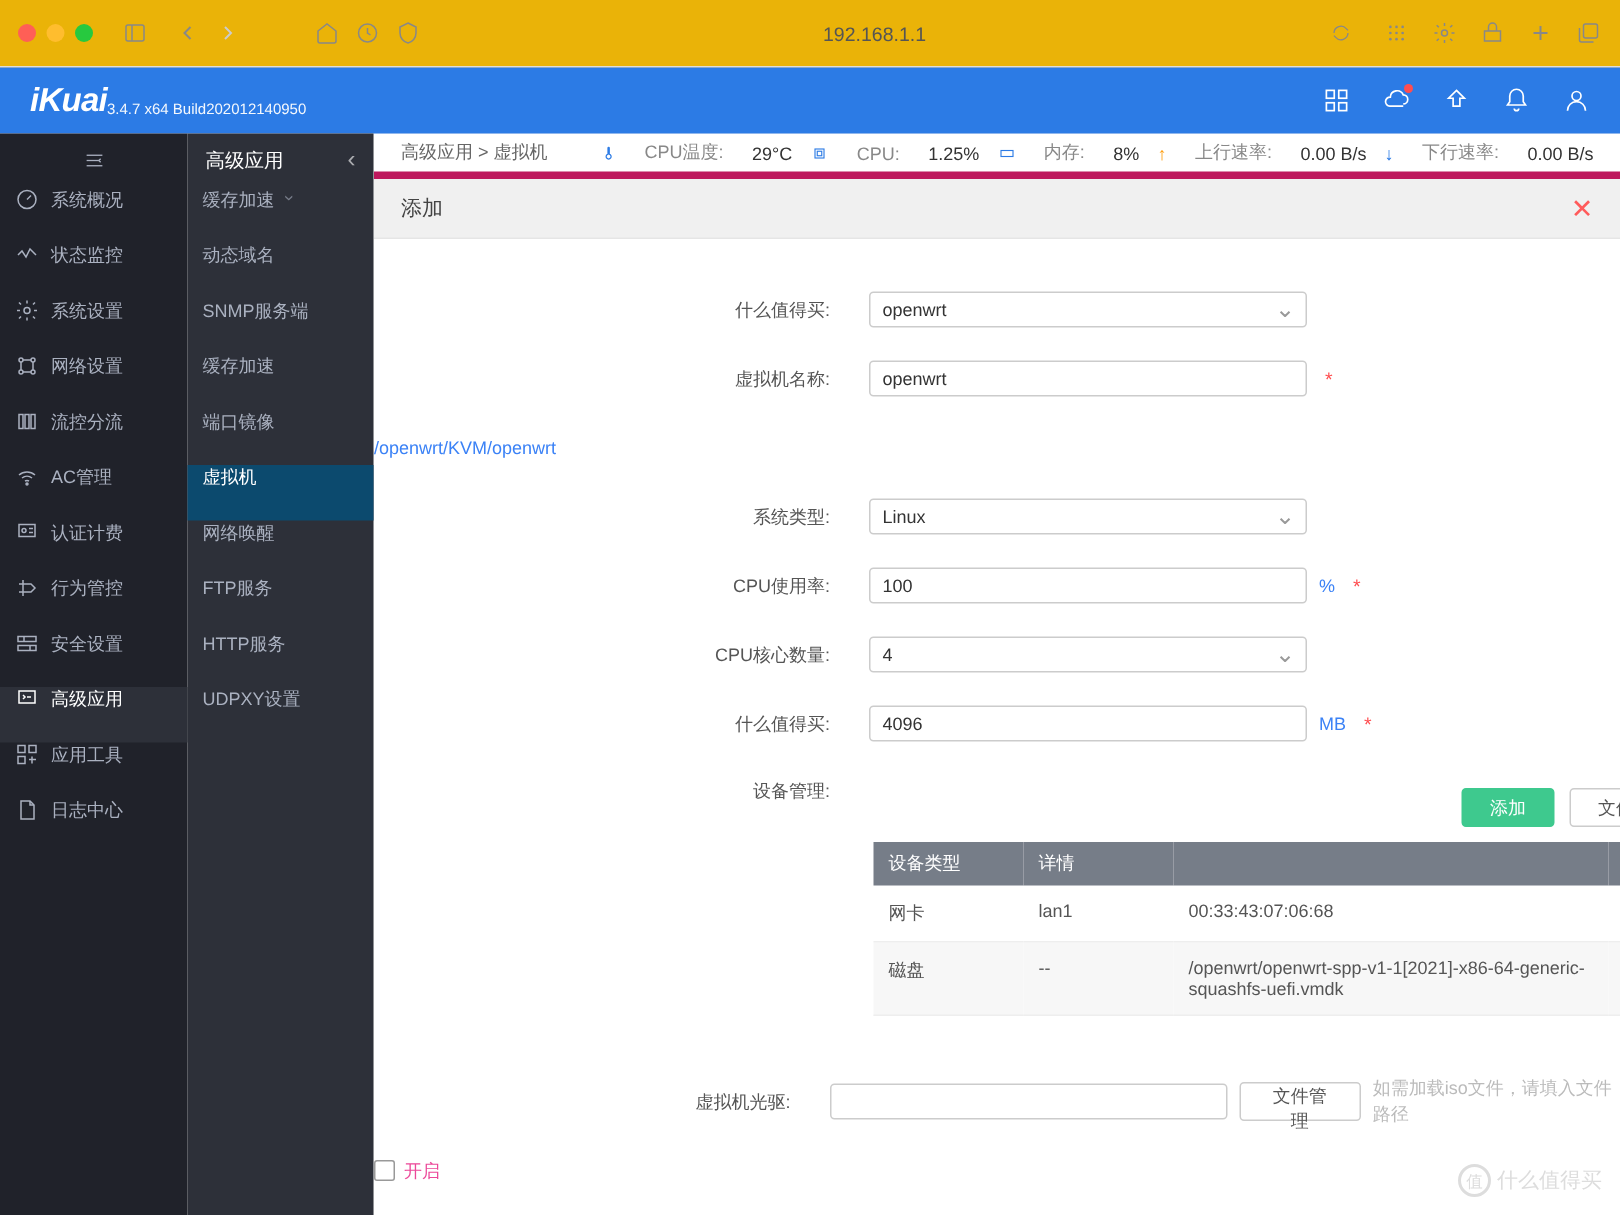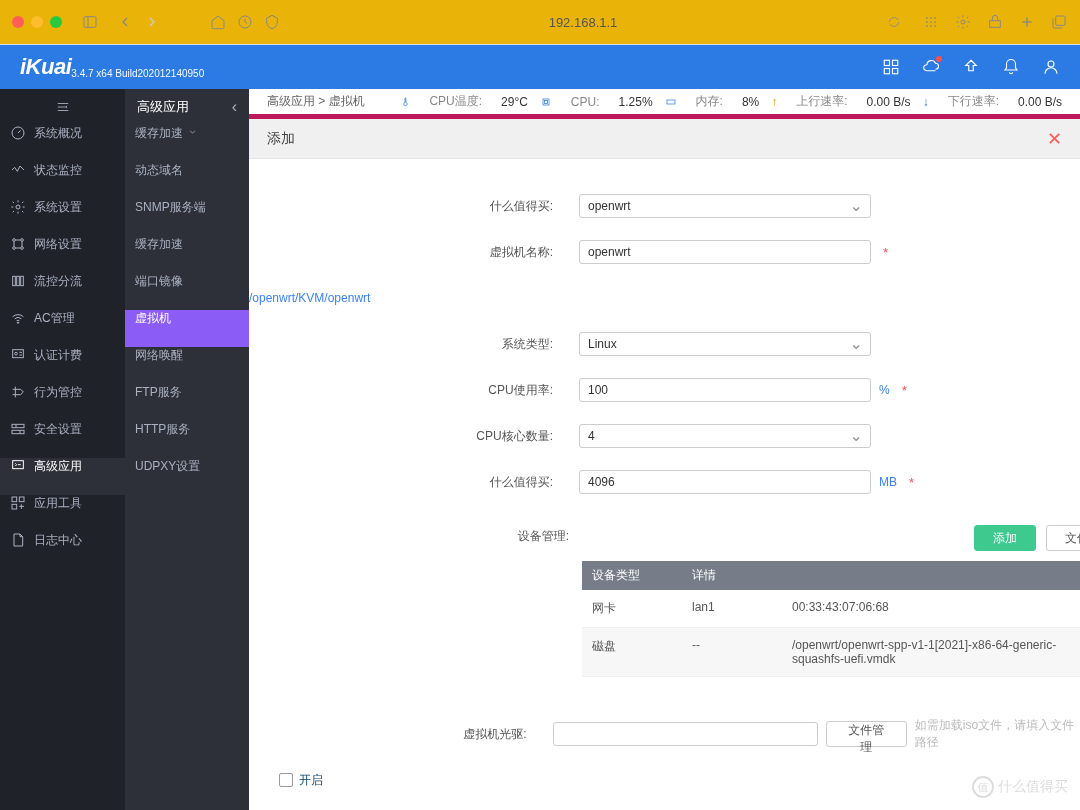--- a/index.html
+++ b/index.html
@@ -23,21 +23,21 @@
 .header-icon { width:18px; height:18px; position:relative; }
 .red-dot { position:absolute; top:-2px; right:-2px; width:6px;height:6px;background:#ff4d4f;border-radius:50%;}
 
 
 .app { display: flex; height: calc(810px - 45px - 44px); }
 .sidebar1 { width: 125px; background: #20222a; color: #aab1c0; }
 .sidebar2 { width: 124px; background: #2d3039; color: #aab1c0; }
 .sidebar1 .collapse { height:36px; display:flex; align-items:center; justify-content:center; }
 .sidebar1 .item, .sidebar2 .item { height: 37px; display:flex; align-items:flex-start; padding: 0 10px; font-size: 12px; cursor:pointer; gap:8px;}
 .sidebar1 .item.active { background: #2d3039; color:#fff; }
-.sidebar2 .item.active { background: #8b5cf6; color:#fff; }
+.sidebar2 .item.active { background: #0c4a6e; color:#fff; }
 .sidebar2 .title { height:36px; display:flex; align-items:center; padding:0 12px; font-size:13px; color:#fff; justify-content:space-between;}
 .sidebar2 .hasarrow::after { content:"›"; transform:rotate(90deg); display:inline-block; opacity:0.6;}
 .nav-icon { width:16px; height:16px; flex-shrink:0;}
 
 
 .main { flex:1; background:#fff; overflow-y:auto; }
 .crumb-bar { height:30px; border-bottom:5px solid #be185d; display:flex; align-items:center; padding:0 18px; font-size:12px; color:#666;}
 .crumb-stats { margin-left:auto; display:flex; gap:12px; align-items:center; font-size:12px;}
 .stat { display:flex; align-items:center; gap:19px;}
 .stat .label { color:#888;} .stat .val { color:#333;}
@@ -60,21 +60,21 @@
 
 .dev-section { margin:0 0 0 333px; width:550px;}
 .dev-btns { display:flex; justify-content:flex-end; gap:10px; margin-bottom:10px;}
 .dev-table { width:100%; border-collapse:collapse; font-size:12px;}
 .dev-table th { background:#767d88; color:#fff; font-weight:400; text-align:left; padding:6px 10px;}
 .dev-table td { padding:10px; border-bottom:1px solid #eee; color:#555; vertical-align:top;}
 .dev-table .op { color:#2c7be5; cursor:pointer; text-align:right;}
 .dev-table tr.alt { background:#f7f7f7;}
 
 .hint { font-size:12px; color:#bbb;}
-.checkbox-wrap { display:flex; align-items:center; gap:6px; font-size:12px; color:#0c4a6e;padding-left:30px;}
+.checkbox-wrap { display:flex; align-items:center; gap:6px; font-size:12px; color:#ec4899;}
 .checkbox { width:14px; height:14px; border:1px solid #999; border-radius:2px; display:inline-flex; align-items:center; justify-content:center;}
 
 .watermark { position:absolute; right:12px; bottom:12px; color:#ddd; font-size:14px; display:flex; align-items:center; gap:4px; pointer-events:none;}
 .watermark .wm-circle { width:22px;height:22px;border:2px solid #ddd;border-radius:50%;display:flex;align-items:center;justify-content:center;font-size:11px;}
 
 svg { display:block; }
 </style>
 </head>
 <body>
 
@@ -454,21 +454,21 @@
         </div>
       <div class="row">
           <div class="label">什么值得买:</div>
           <div class="field">
             <input class="input" value="4096" style="">
             <span class="static-txt">MB</span>
             <span class="req">*</span>
           </div>
         </div>
 
-      <div class="row" style="align-items:center; margin-top:20px;padding-left:16px;">
+      <div class="row" style="align-items:flex-start; margin-top:20px;">
           <div class="label">设备管理:</div>
         </div>
       <div class="dev-section" style="margin-top:-40px;">
         <div class="dev-btns">
           <button class="btn primary">添加</button>
           <button class="btn">文件管理</button>
         </div>
         <table class="dev-table">
           <thead>
               <tr>

